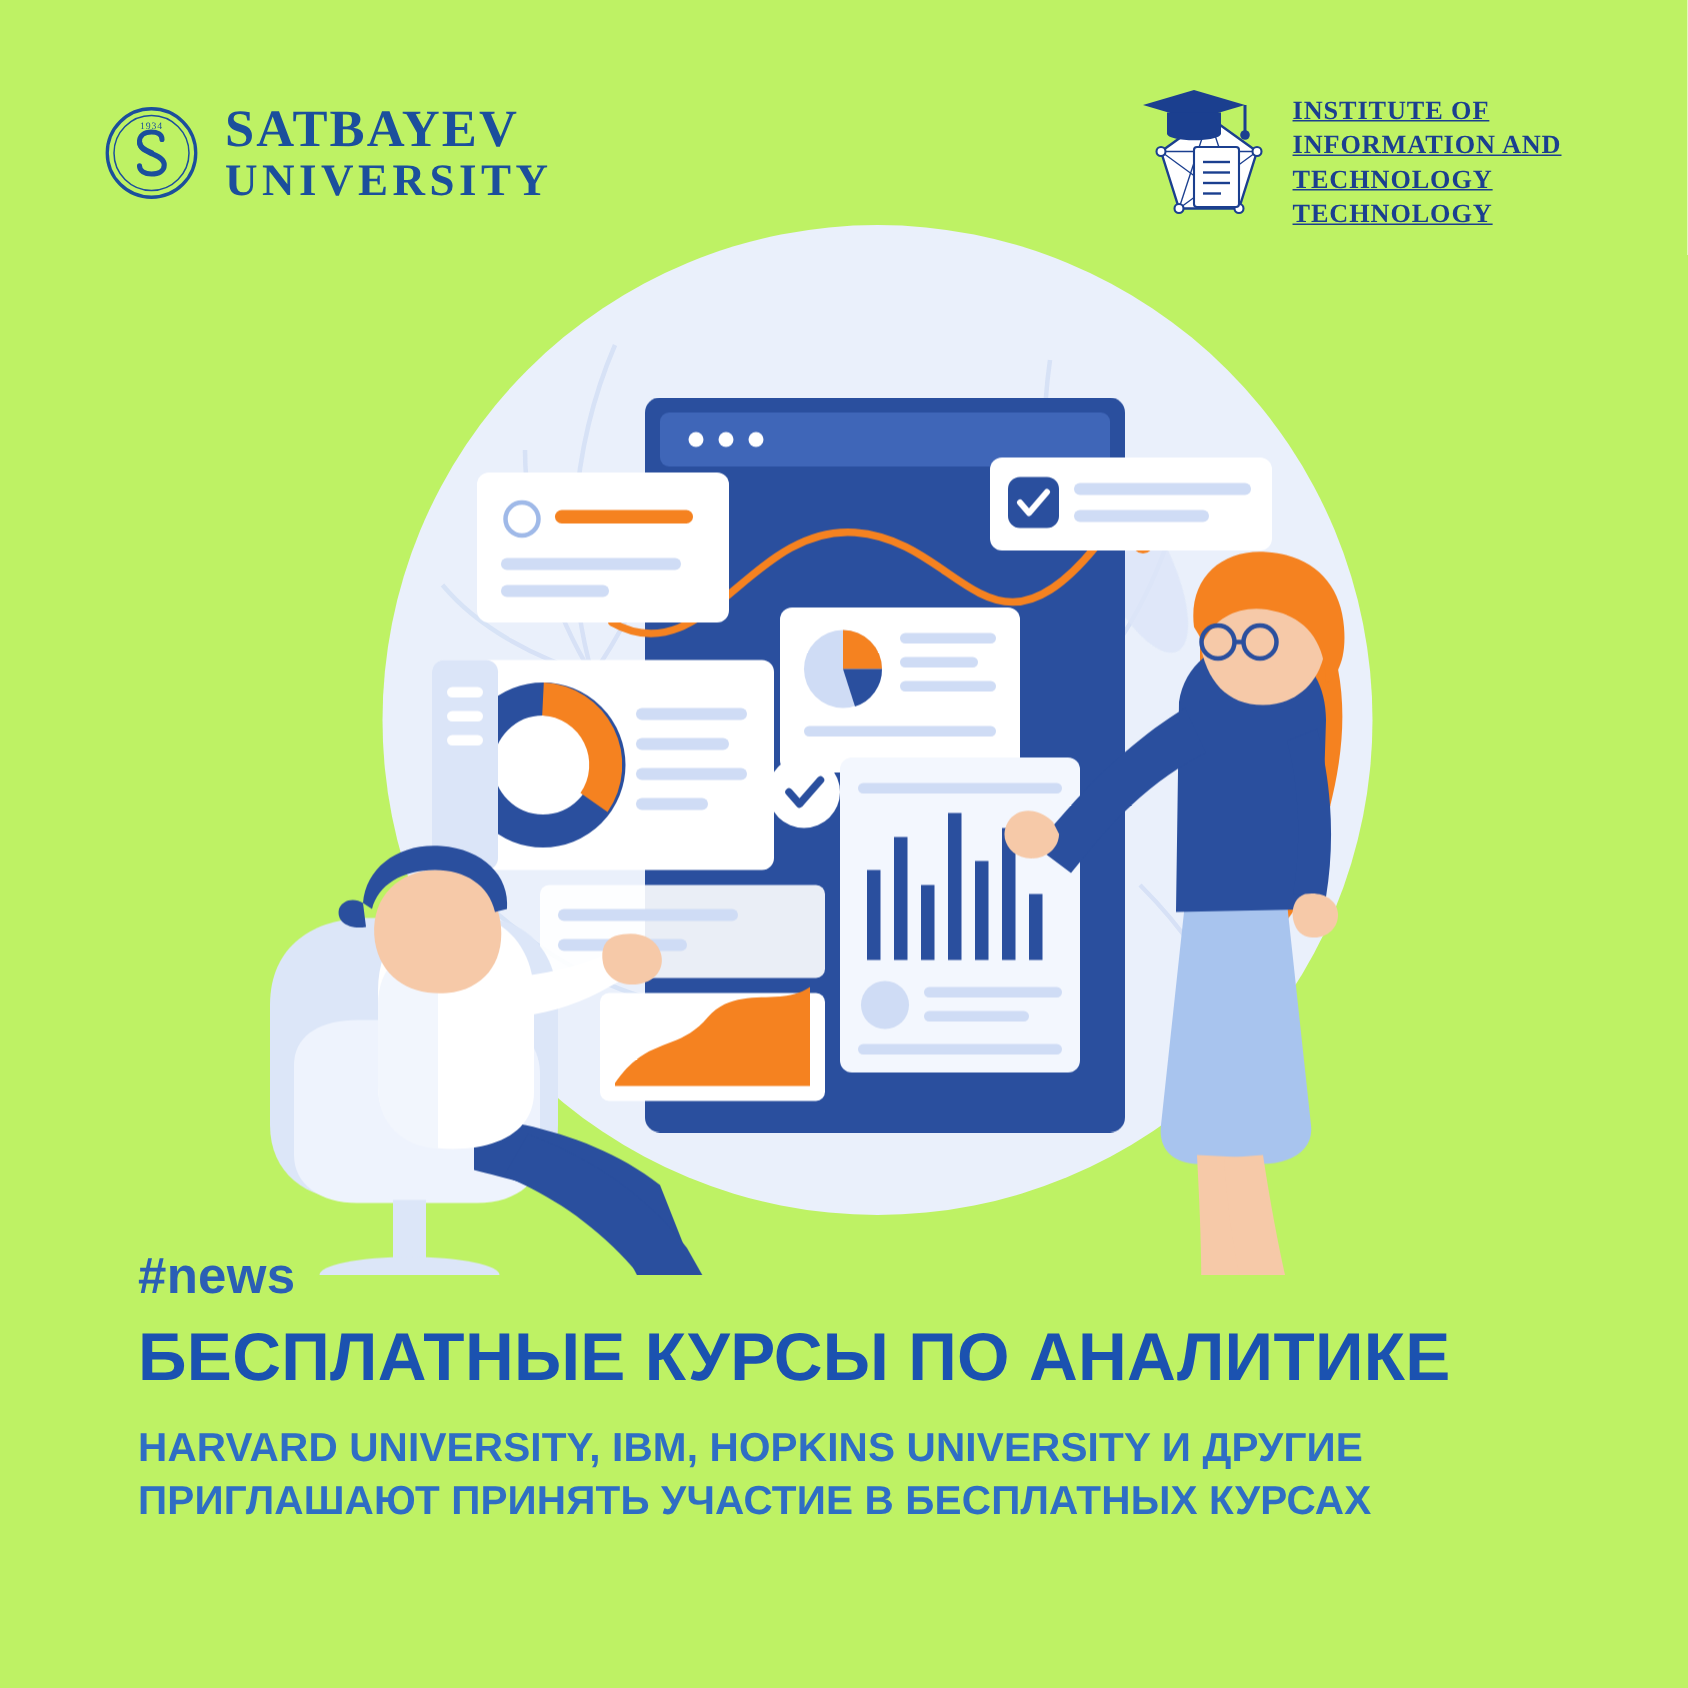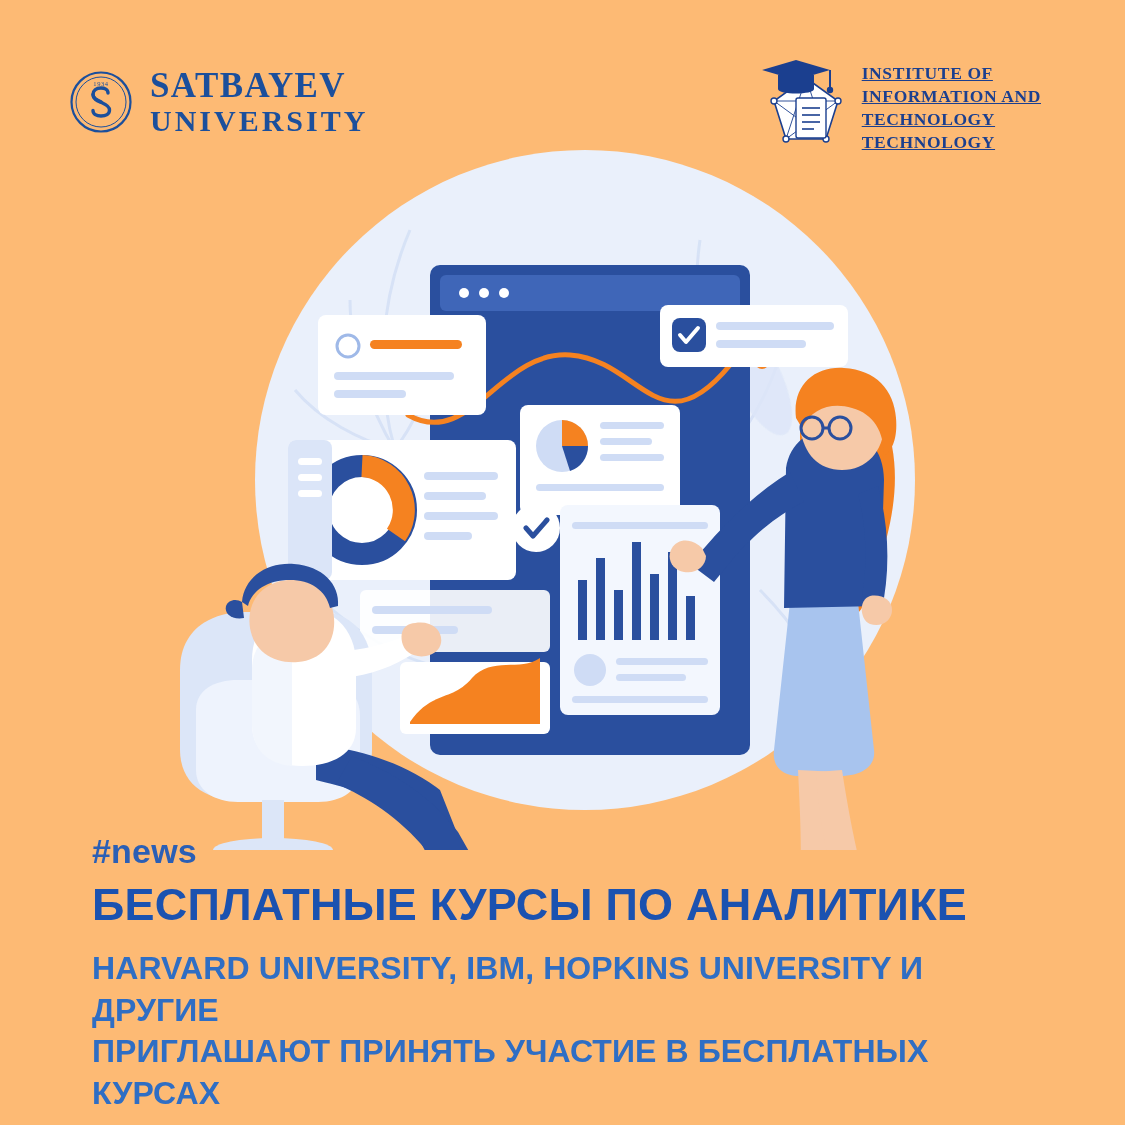--- a/index.html
+++ b/index.html
@@ -5,21 +5,21 @@
   * { box-sizing: border-box; margin: 0; padding: 0; }
   html, body {
     width: 1125px; height: 1125px;
     background: #ffffff;
     font-family: "Liberation Sans", sans-serif;
     overflow: hidden;
   }
   .poster {
     position: relative;
     width: 1125px; height: 1125px;
-    background: #fdba74;
+    background: #bef264;
   }
 
   
   .logo-left {
     position: absolute; left: 70px; top: 68px;
     display: flex; align-items: center; gap: 18px;
   }
   .satbayev-mark {
     width: 62px; height: 62px; flex: none;
     position: relative;
@@ -64,21 +64,21 @@
     font-size: 34px; font-weight: bold; color: #2b5fb5;
     letter-spacing: 0.2px; margin-bottom: 8px;
   }
   .headline {
     font-size: 45px; font-weight: bold; color: #1b52b0;
     line-height: 1.14; letter-spacing: 0.2px;
     text-transform: uppercase;
   }
   .subline {
     margin-top: 18px;
-    font-size: 32px; font-weight: bold; color: #2f6ec4;
+    font-size: 27px; font-weight: bold; color: #2f6ec4;
     line-height: 1.30; letter-spacing: 0.1px;
     text-transform: uppercase;
   }
 </style>
 </head>
 <body>
 
 <div class="poster">
 
   <div class="logo-left">

